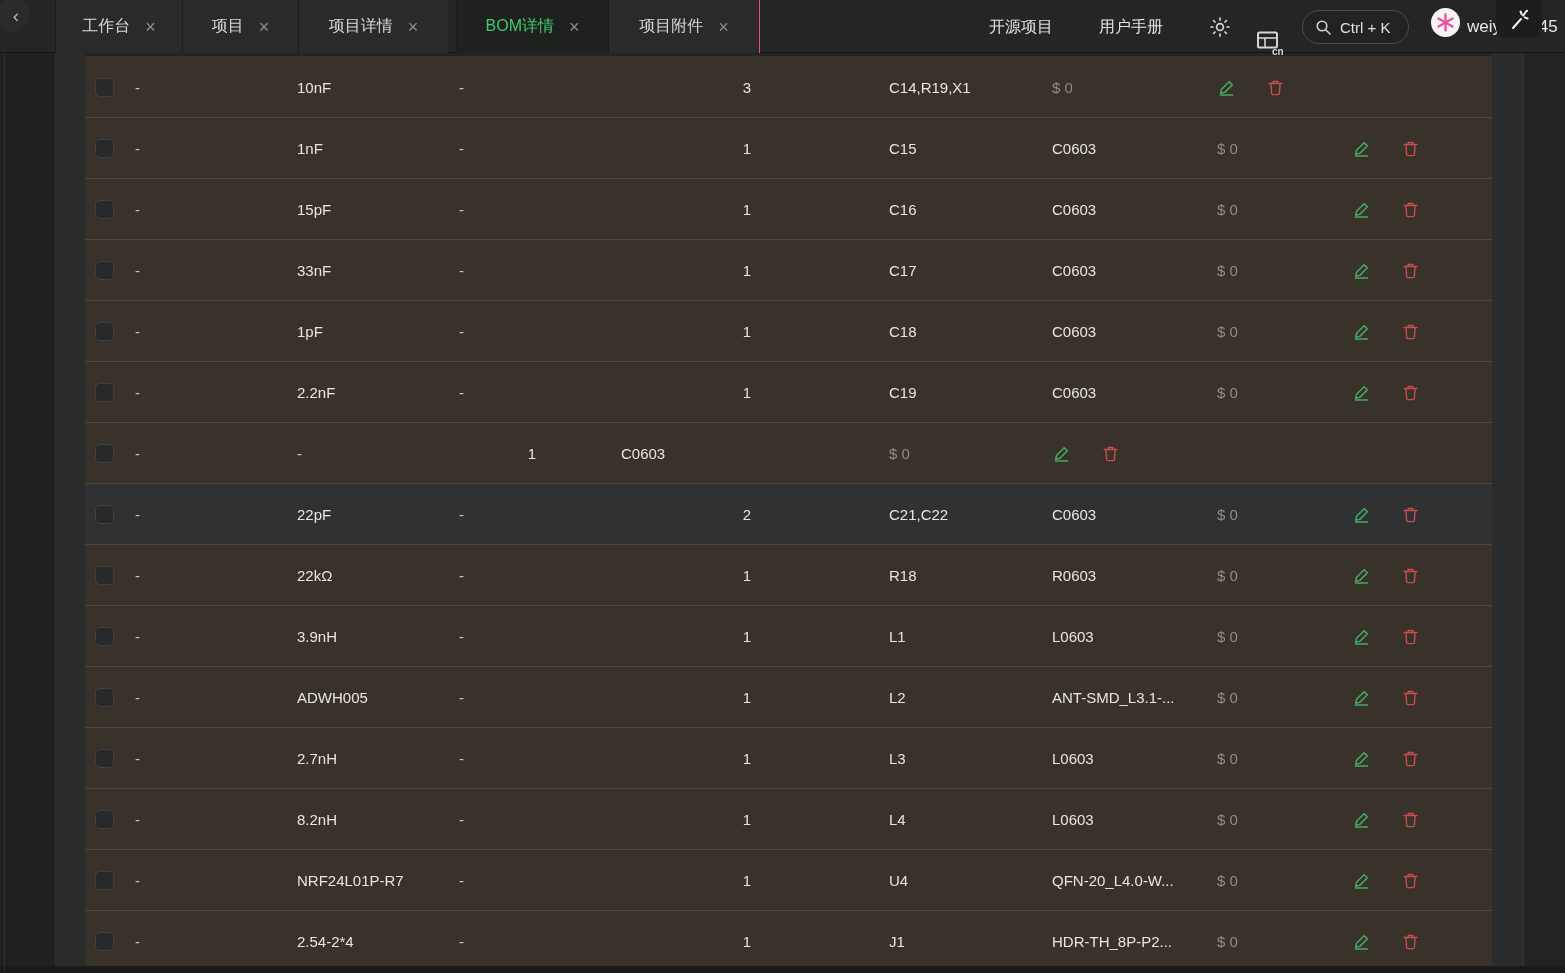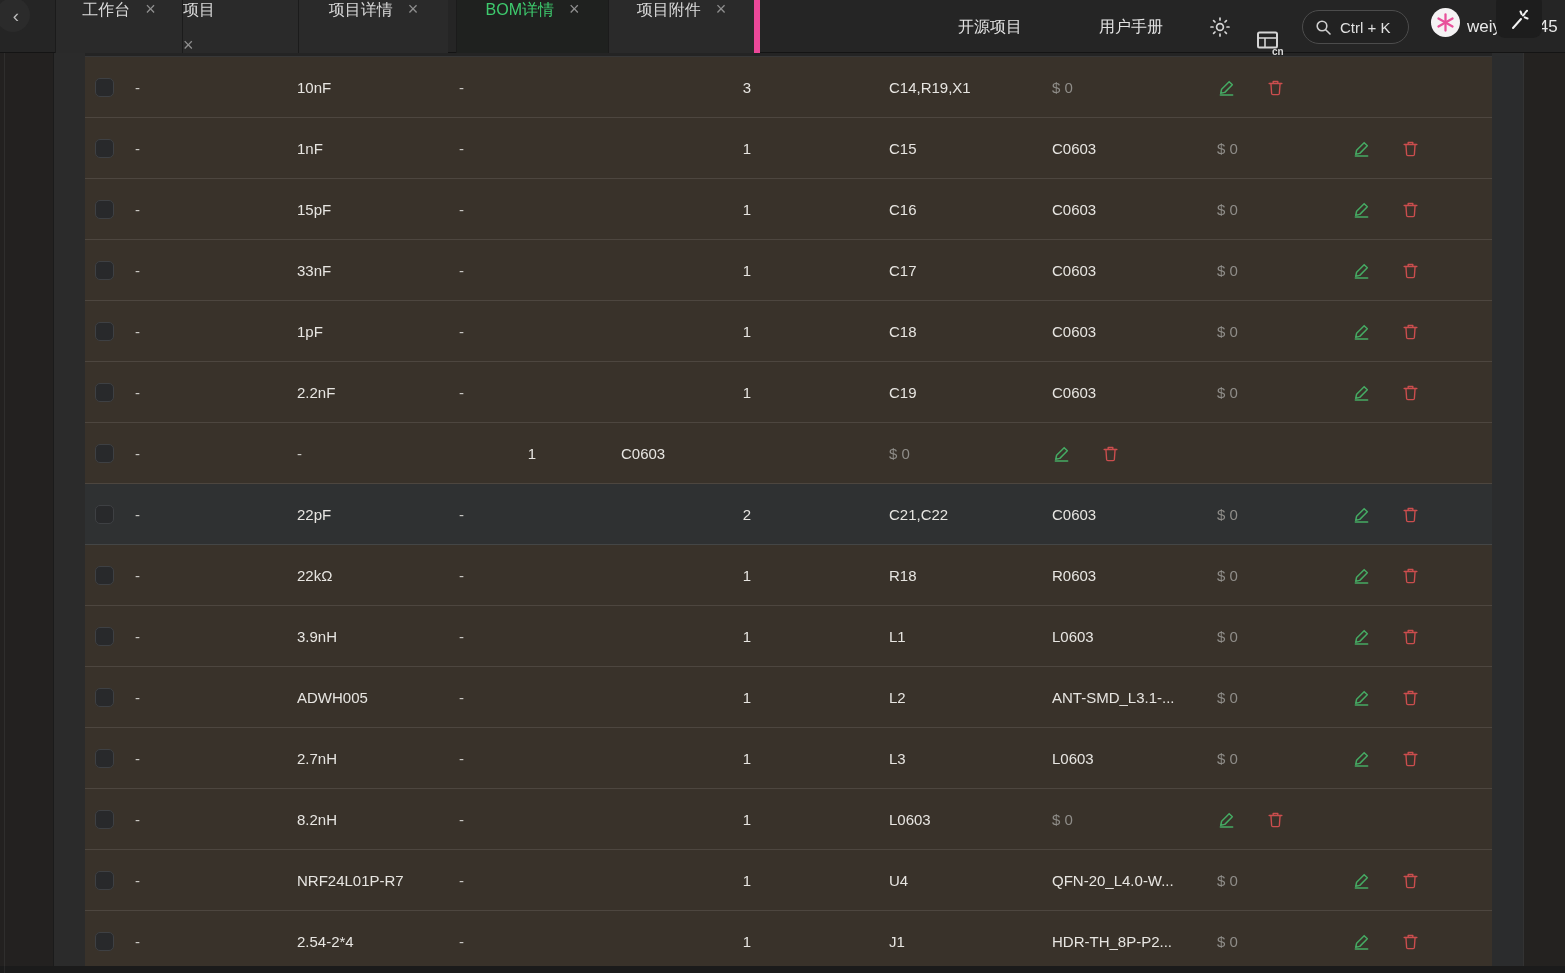--- a/index.html
+++ b/index.html
@@ -7,23 +7,23 @@
   body { font-family:"Liberation Sans","DejaVu Sans",sans-serif; }
   .screen { position:relative; width:1565px; height:973px; overflow:hidden; background:#242424; }
 
   
   .topbar { position:absolute; left:0; top:0; width:1565px; height:53px; background:#252525; border-bottom:1px solid #141414; z-index:5; }
   .collapse-btn { position:absolute; left:-4px; top:-2px; width:34px; height:34px; border-radius:50%; background:#2b2b2b; display:flex; align-items:center; justify-content:center; cursor:pointer; }
   .collapse-btn span { color:#b9b9b9; font-size:19px; line-height:1; padding-left:6px; }
   .left-hairline { position:absolute; left:4px; top:30px; width:1px; height:943px; background:rgba(255,255,255,0.06); z-index:4; }
 
   .tab-bar { position:absolute; left:55px; top:0; height:53px; display:flex; }
-  .tab { height:53px; display:flex; justify-content:center; gap:15px; background:#2a2a2a; border-left:1px solid #1b1b1b; cursor:pointer; }
-  .tab:last-child { border-right:6px solid #ec4899; }
-  .tab:nth-child(1){ width:127px; } .tab:nth-child(2){ width:116px;flex-direction:column; }
+  .tab { height:53px; display:flex; align-items:center; justify-content:center; gap:15px; background:#2a2a2a; border-left:1px solid #1b1b1b; cursor:pointer; }
+  .tab:last-child { border-right:1px solid #ec4899; }
+  .tab:nth-child(1){ width:127px; } .tab:nth-child(2){ width:116px; }
   .tab:nth-child(3){ width:150px; } .tab:nth-child(4){ width:152px;margin-left:8px; }
   .tab:nth-child(5){ width:152px; }
   .tab-label { color:#d9d9d9; font-size:16px; white-space:nowrap; }
   .tab.active { background:#1f211f; }
   .tab.active .tab-label { color:var(--accent-green); }
   .tab-close { color:#8f8f8f; font-size:18px; line-height:1; }
 
   .nav-link { position:absolute; top:0; height:53px; line-height:53px; color:#e2e2e2; font-size:16px; cursor:pointer; white-space:nowrap; }
   .ico { position:absolute; cursor:pointer; color:#d5d5d5; }
   .search-box { position:absolute; left:1302px; top:10px; width:107px; height:34px; border:1px solid #4c4c4c; border-radius:17px; background:#222222; display:flex; align-items:center; padding:12px 12px; gap:8px; cursor:pointer; }
@@ -83,21 +83,21 @@
         <div class="tab active">
     <span class="tab-label">BOM详情</span>
     <span class="tab-close">×</span>
   </div>
         <div class="tab">
     <span class="tab-label">项目附件</span>
     <span class="tab-close">×</span>
   </div>
       </div>
 
-    <div class="nav-link" style="left:958px">开源项目</div>
+    <div class="nav-link" style="left:989px">开源项目</div>
     <div class="nav-link" style="left:1099px">用户手册</div>
 
     <div class="ico" style="left:1208px; top:15px">
       <svg width="24" height="24" viewBox="0 0 24 24" fill="none" stroke="currentColor" stroke-width="1.7" stroke-linecap="round">
         <circle cx="12" cy="12" r="3.4"></circle>
         <line x1="12" y1="3" x2="12" y2="5"></line>
           <line x1="12" y1="19" x2="12" y2="21"></line>
         <line x1="3" y1="12" x2="5" y2="12"></line>
           <line x1="19" y1="12" x2="21" y2="12"></line>
         <line x1="5.6" y1="5.6" x2="7" y2="7"></line>
@@ -476,20 +476,21 @@
     </span>
   </div>
       <div class="row">
     <span class="cell c-check">
           <span class="checkbox"></span>
         </span>
     <span class="cell c-dash">-</span>
     <span class="cell c-value">8.2nH</span>
     <span class="cell c-dash">-</span>
     <span class="cell c-qty">1</span>
+    <span class="cell c-des">L4</span>
     <span class="cell c-fp">L0603</span>
     <span class="cell c-price">$ 0</span>
     <span class="cell c-actions">
       <span class="icon-btn edit-ic">
         <svg width="17" height="17" viewBox="0 0 16 16" fill="none" stroke="currentColor" stroke-width="1.4" stroke-linejoin="round" stroke-linecap="round">
           <path d="M10.5 2.5 l3 3 L6.4 12.6 l-3.8 .8 .8-3.8 Z"></path>
           <line x1="2.2" y1="15" x2="13.8" y2="15"></line>
         </svg>
       </span>
       <span class="icon-btn del-ic">

